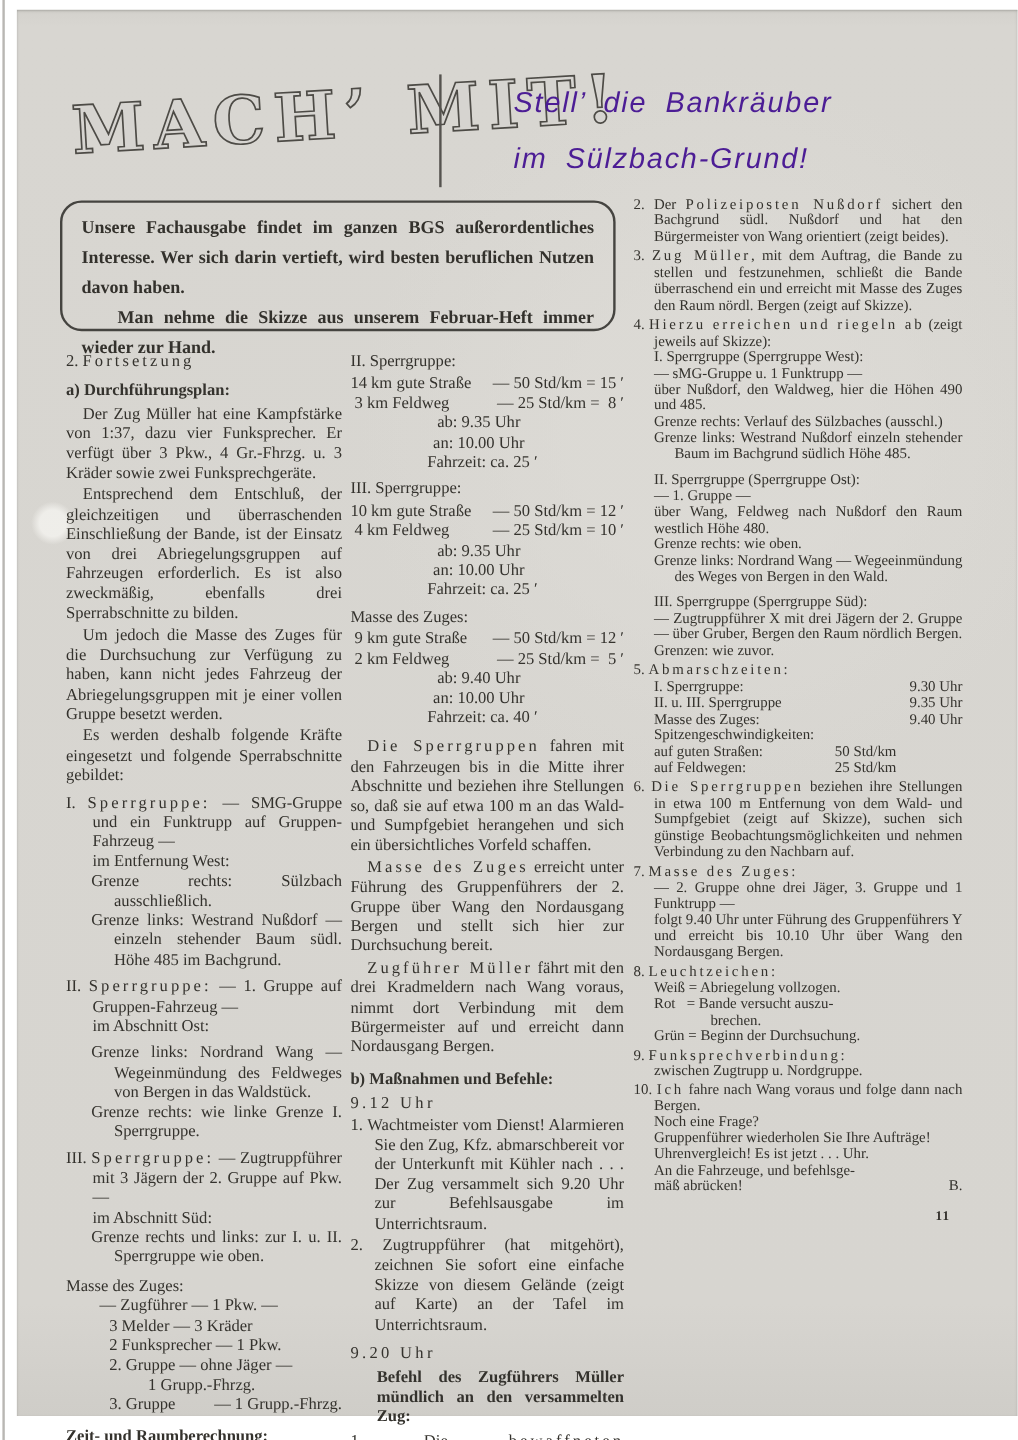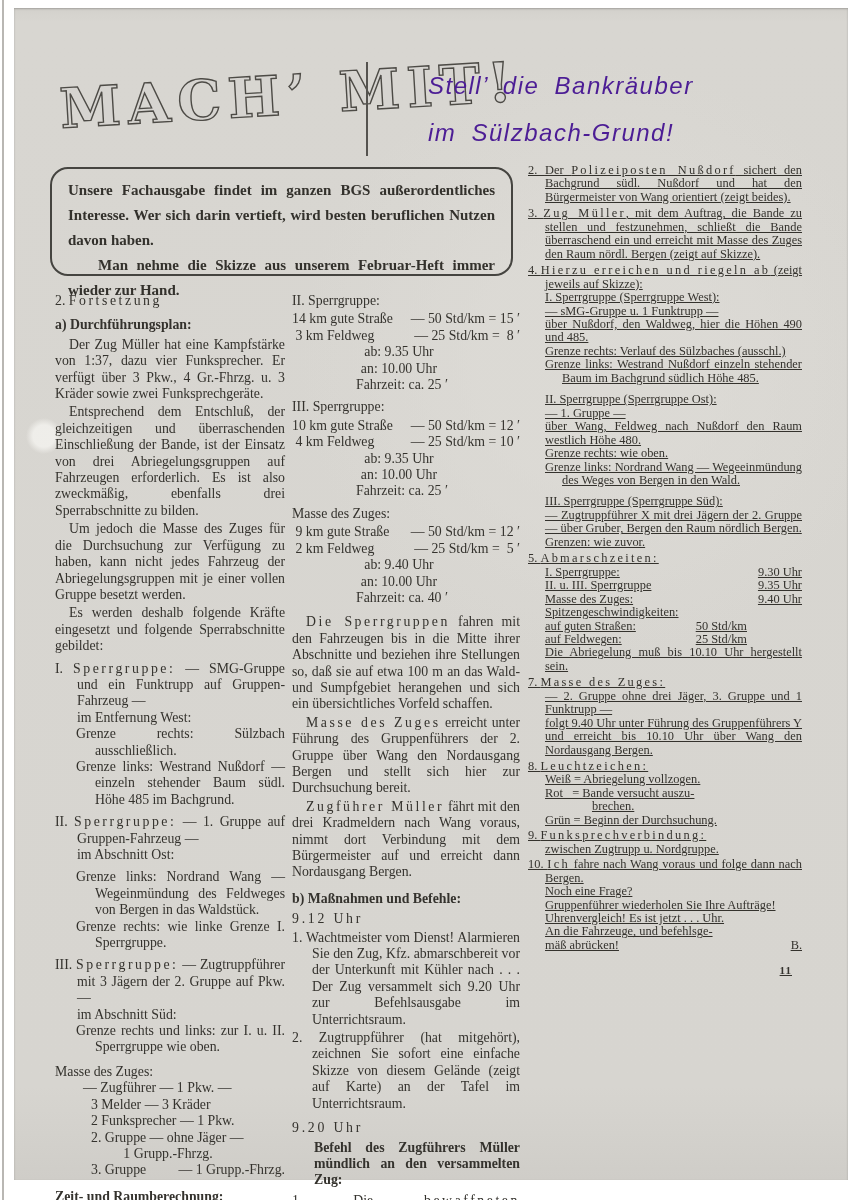--- a/index.html
+++ b/index.html
@@ -44,21 +44,21 @@
     padding:9px 16px 0 16px;box-sizing:border-box;
     font-weight:bold;font-size:15px;line-height:25px;
     text-align:justify;color:#33312c;
   }
   .notice .p2{text-indent:30px;margin-top:0;}
 
   
   .col{position:absolute;top:293px;}
   .c1{left:55px;width:230px;}
   .c2{left:292px;width:228px;}
-  .c3{left:528px;top:164px;width:274px;text-decoration:underline;}
+  .c3{left:528px;top:164px;width:274px;}
   .c1,.c2{font-size:13.8px;line-height:16.4px;}
   .c3{font-size:12.4px;line-height:13.45px;}
 
   .blk{text-align:left;}
   .sprd{letter-spacing:.185em;}
   .b-line{}
   .b-spread{letter-spacing:.2em;}
   .b-hb{font-weight:bold;}
   .b-hbi{font-weight:bold;padding-left:22px;text-align:justify;}
   .b-p{text-align:justify;text-indent:14px;}
@@ -214,21 +214,21 @@
     </div>
     <div class="blk b-sub3">Spitzengeschwindigkeiten:</div>
     <div class="blk b-cols pl17 pr55">
       <span>auf guten Straßen:</span>
       <span>50 Std/km</span>
     </div>
     <div class="blk b-cols pl17 pr55">
       <span>auf Feldwegen:</span>
       <span>25 Std/km</span>
     </div>
-    <div class="blk b-sub3j">Die Abriegelung muß bis 10.10 Uhr hergestellt sein.</div>
+    <div class="blk b-num mt3"><span class="mk">6.&nbsp;</span><span class="sprd">Die Sperrgruppen</span> beziehen ihre Stellungen in etwa 100 m Entfernung von dem Wald- und Sumpfgebiet (zeigt auf Skizze), suchen sich günstige Beobachtungsmöglichkeiten und nehmen Verbindung zu den Nachbarn auf.</div>
     <div class="blk b-num mt3"><span class="mk">7.&nbsp;</span><span class="sprd">Masse des Zuges:</span></div>
     <div class="blk b-sub3j">— 2. Gruppe ohne drei Jäger, 3. Gruppe und 1 Funktrupp —</div>
     <div class="blk b-sub3j">folgt 9.40 Uhr unter Führung des Gruppenführers Y und erreicht bis 10.10 Uhr über Wang den Nordausgang Bergen.</div>
     <div class="blk b-num mt3"><span class="mk">8.&nbsp;</span><span class="sprd">Leuchtzeichen:</span></div>
     <div class="blk b-sub3">Weiß = Abriegelung vollzogen.</div>
     <div class="blk b-sub3">Rot&nbsp;&nbsp; = Bande versucht auszu-</div>
     <div class="blk b-sub6">brechen.</div>
     <div class="blk b-sub3">Grün = Beginn der Durchsuchung.</div>
     <div class="blk b-num mt2"><span class="mk">9.&nbsp;</span><span class="sprd">Funksprechverbindung:</span></div>
     <div class="blk b-sub3">zwischen Zugtrupp u. Nordgruppe.</div>

